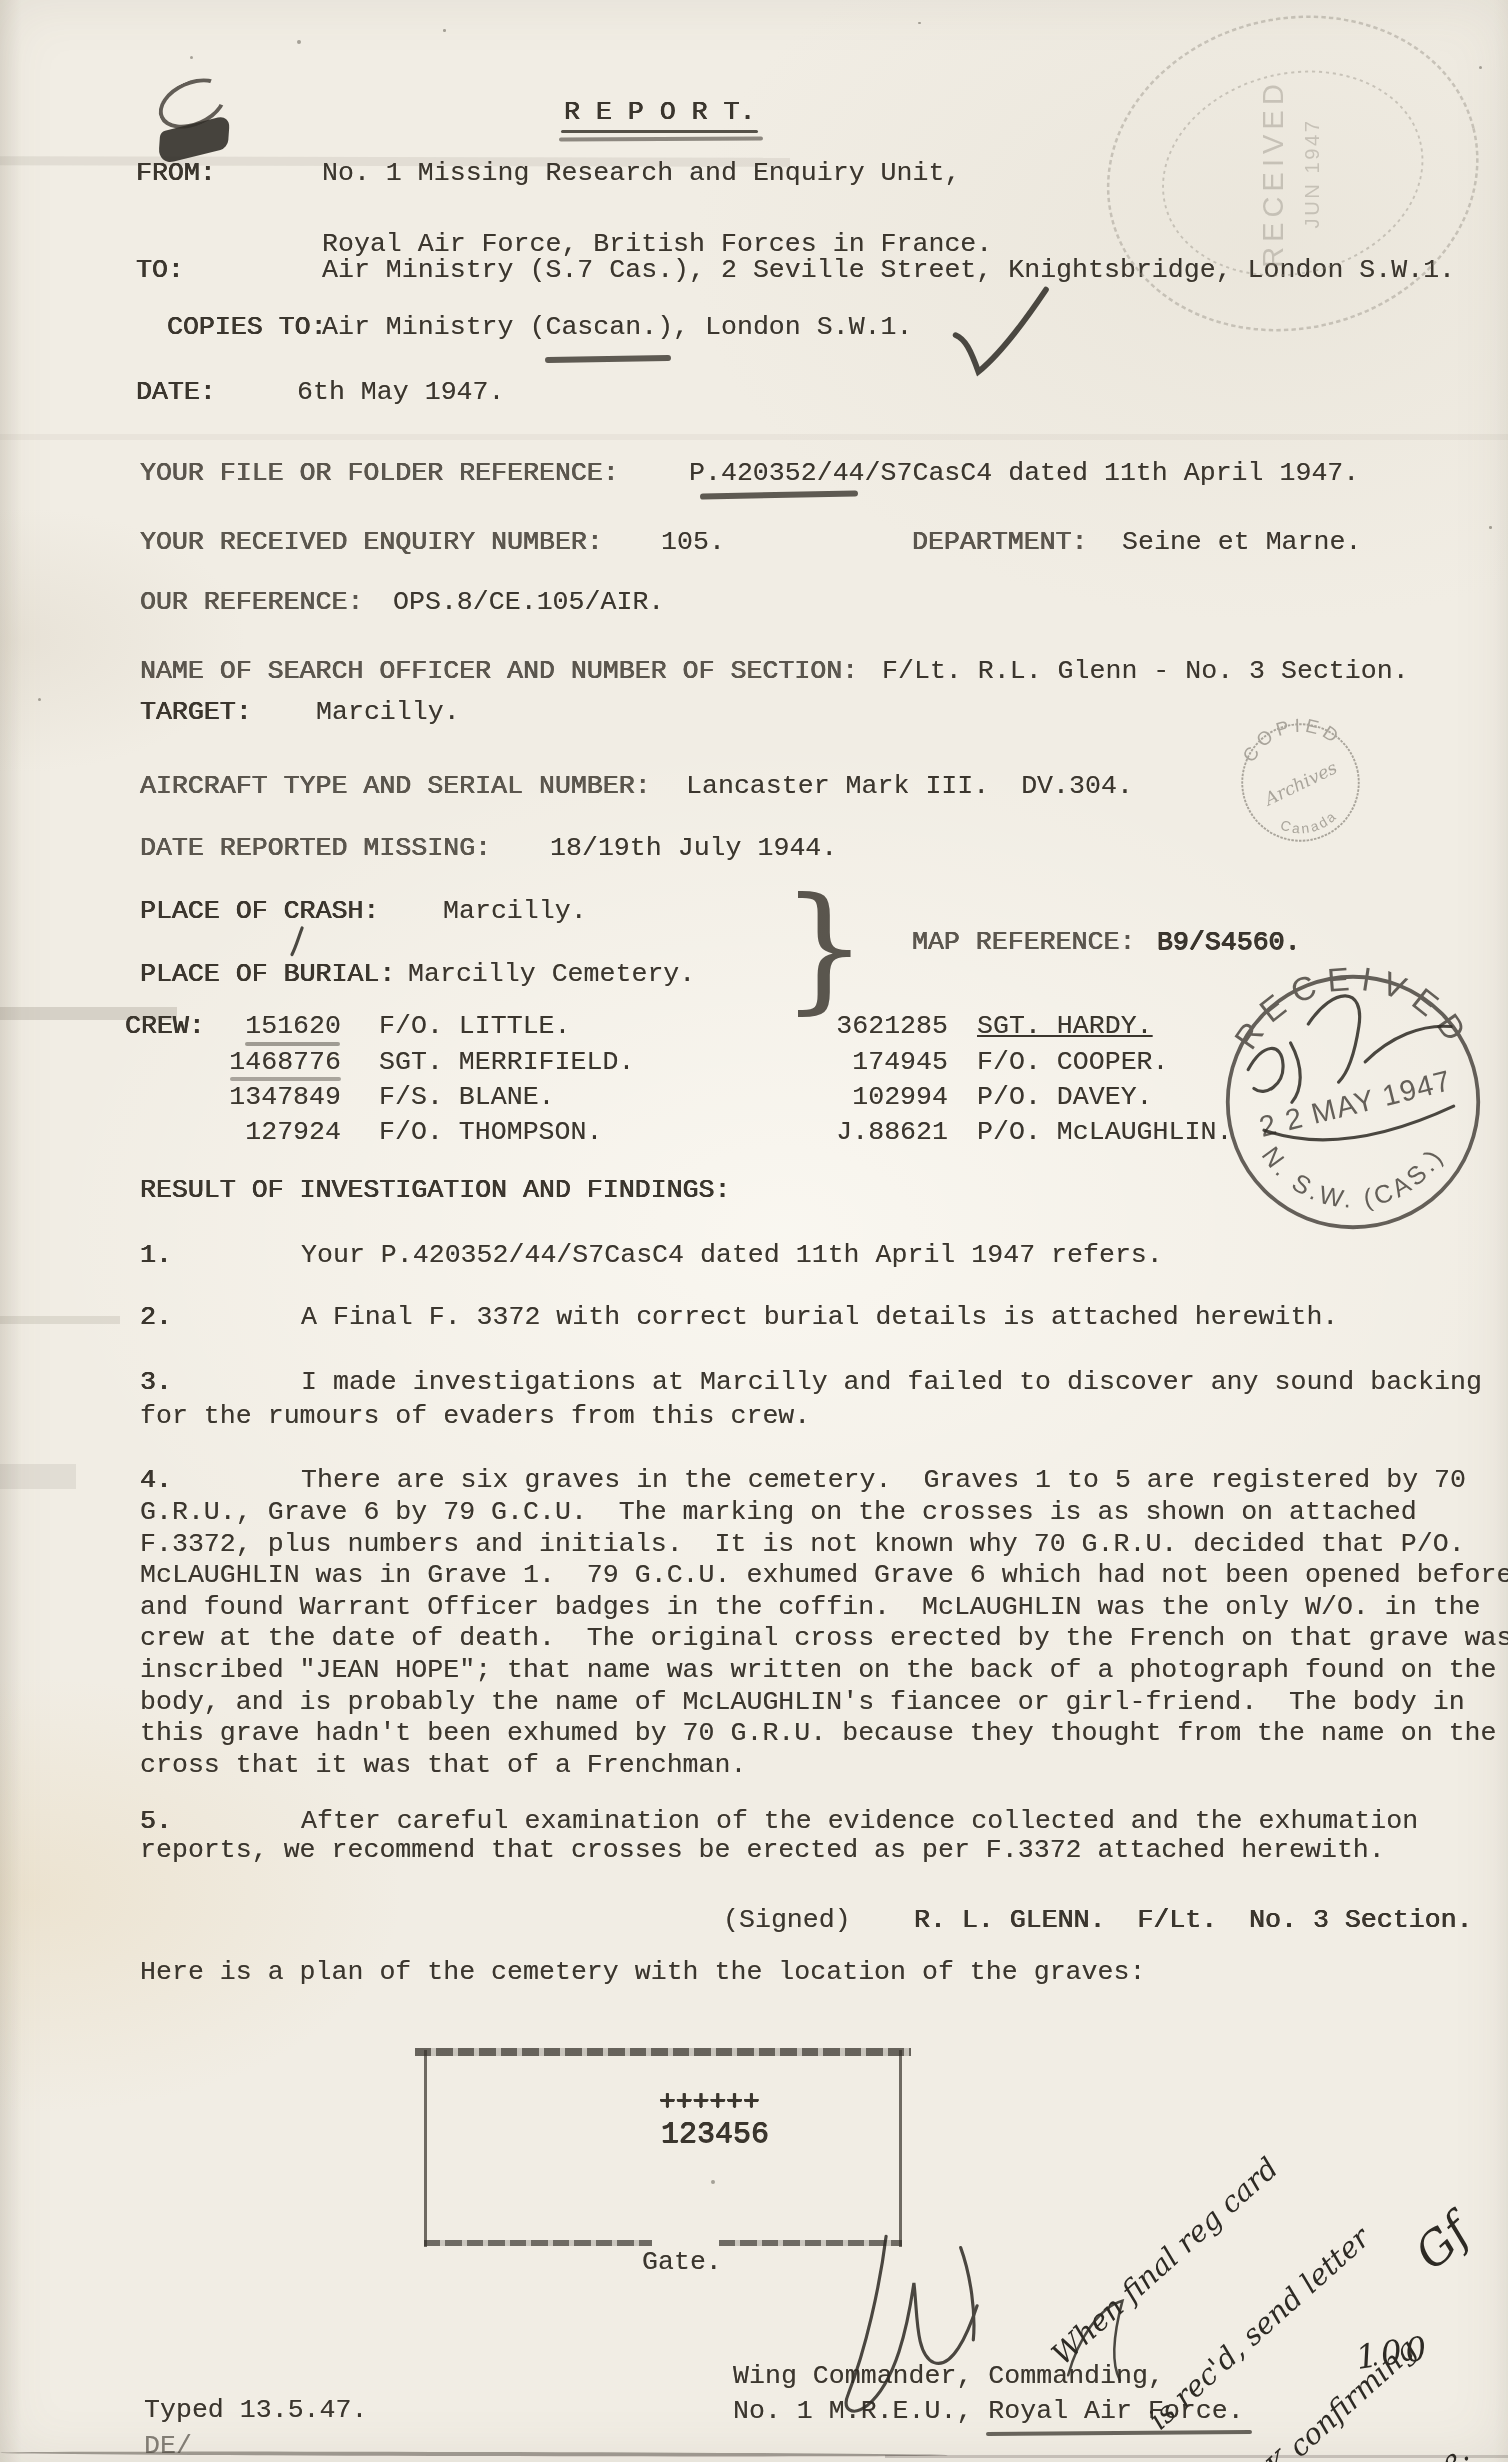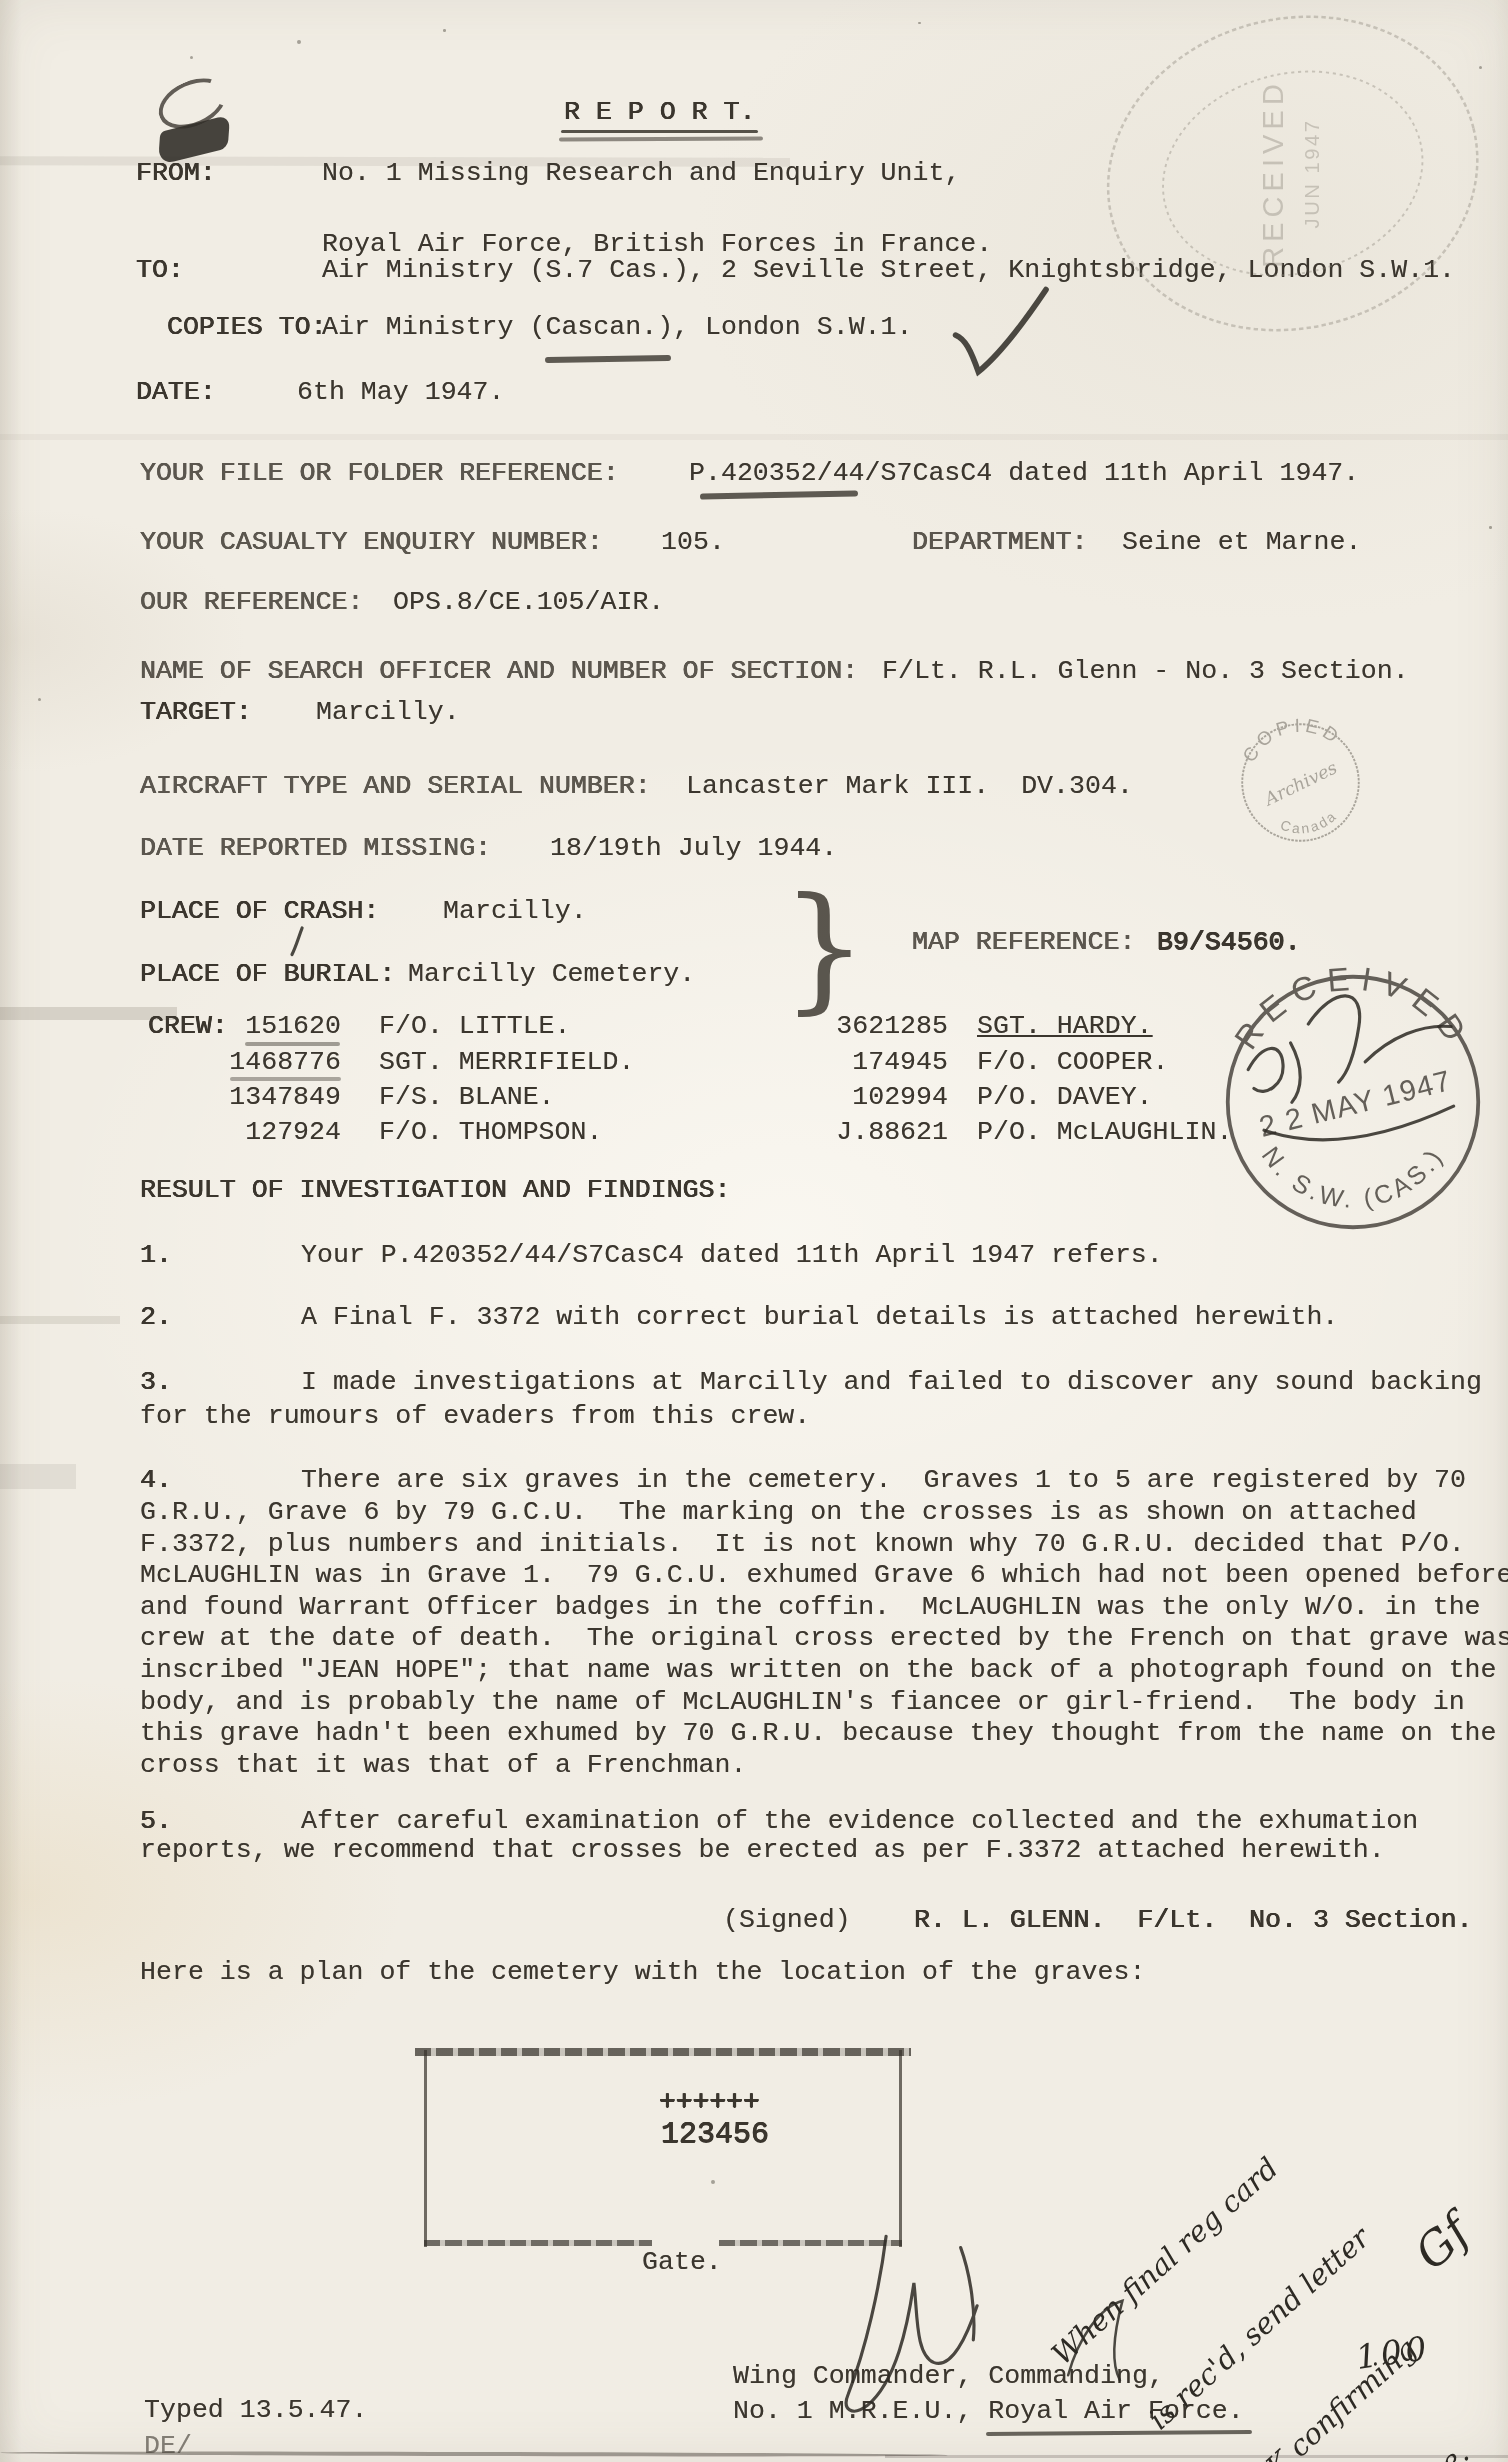--- a/index.html
+++ b/index.html
@@ -71,21 +71,21 @@
   <div class="t" style="left:322px;top:312px;">Air Ministry (Cascan.), London S.W.1.</div>
   <div class="smudge" style="left:545px;top:356px;width:126px;height:5.7px;opacity:.8;transform:rotate(-1deg);border-radius:3.8px;"></div>
 
   <div class="t hv" style="left:136px;top:377px;">DATE:</div>
   <div class="t" style="left:297px;top:377px;">6th May 1947.</div>
 
   <div class="t hv dim" style="left:140px;top:458px;">YOUR FILE OR FOLDER REFERENCE:</div>
   <div class="t" style="left:689px;top:458px;">P.420352/44/S7CasC4 dated 11th April 1947.</div>
   <div class="smudge" style="left:700px;top:492px;width:158px;height:5.7px;opacity:.8;transform:rotate(-1.2deg);border-radius:3.8px;"></div>
 
-  <div class="t hv dim" style="left:140px;top:527px;">YOUR CASUALTY ENQUIRY NUMBER:</div>
+  <div class="t hv dim" style="left:140px;top:527px;">YOUR RECEIVED ENQUIRY NUMBER:</div>
   <div class="t" style="left:661px;top:527px;">105.</div>
   <div class="t hv dim" style="left:912px;top:527px;">DEPARTMENT:</div>
   <div class="t" style="left:1122px;top:527px;">Seine et Marne.</div>
 
   <div class="t hv dim" style="left:140px;top:587px;">OUR REFERENCE:</div>
   <div class="t" style="left:393px;top:587px;">OPS.8/CE.105/AIR.</div>
 
   <div class="t hv dim" style="left:140px;top:656px;">NAME OF SEARCH OFFICER AND NUMBER OF SECTION:</div>
   <div class="t" style="left:882px;top:656px;">F/Lt. R.L. Glenn - No. 3 Section.</div>
 
@@ -102,21 +102,21 @@
   <div class="t" style="left:443px;top:896px;">Marcilly.</div>
 
   <div class="t hv" style="left:140px;top:959px;">PLACE OF BURIAL:</div>
   <div class="t" style="left:408px;top:959px;">Marcilly Cemetery.</div>
 
   <div class="brace" style="left:781px;top:880px;">}</div>
 
   <div class="t hv dim" style="left:912px;top:927px;">MAP REFERENCE:</div>
   <div class="t hv2" style="left:1157px;top:927px;">B9/S4560.</div>
 
-  <div class="t hv" style="left:148px;top:1011px;">CREW:</div>
+  <div class="t hv" style="left:125px;top:1011px;">CREW:</div>
 
   <div class="t numr" style="left:215px;top:1011px;">151620</div>
   <div class="t" style="left:379px;top:1011px;">F/O. LITTLE.</div>
   <div class="t numr" style="left:822px;top:1011px;">3621285</div>
   <div class="t" style="left:977px;top:1011px;text-decoration:underline;">SGT. HARDY.</div>
 
   <div class="t numr" style="left:215px;top:1047px;">1468776</div>
   <div class="t" style="left:379px;top:1047px;">SGT. MERRIFIELD.</div>
   <div class="t numr" style="left:822px;top:1047px;">174945</div>
   <div class="t" style="left:977px;top:1047px;">F/O. COOPER.</div>

